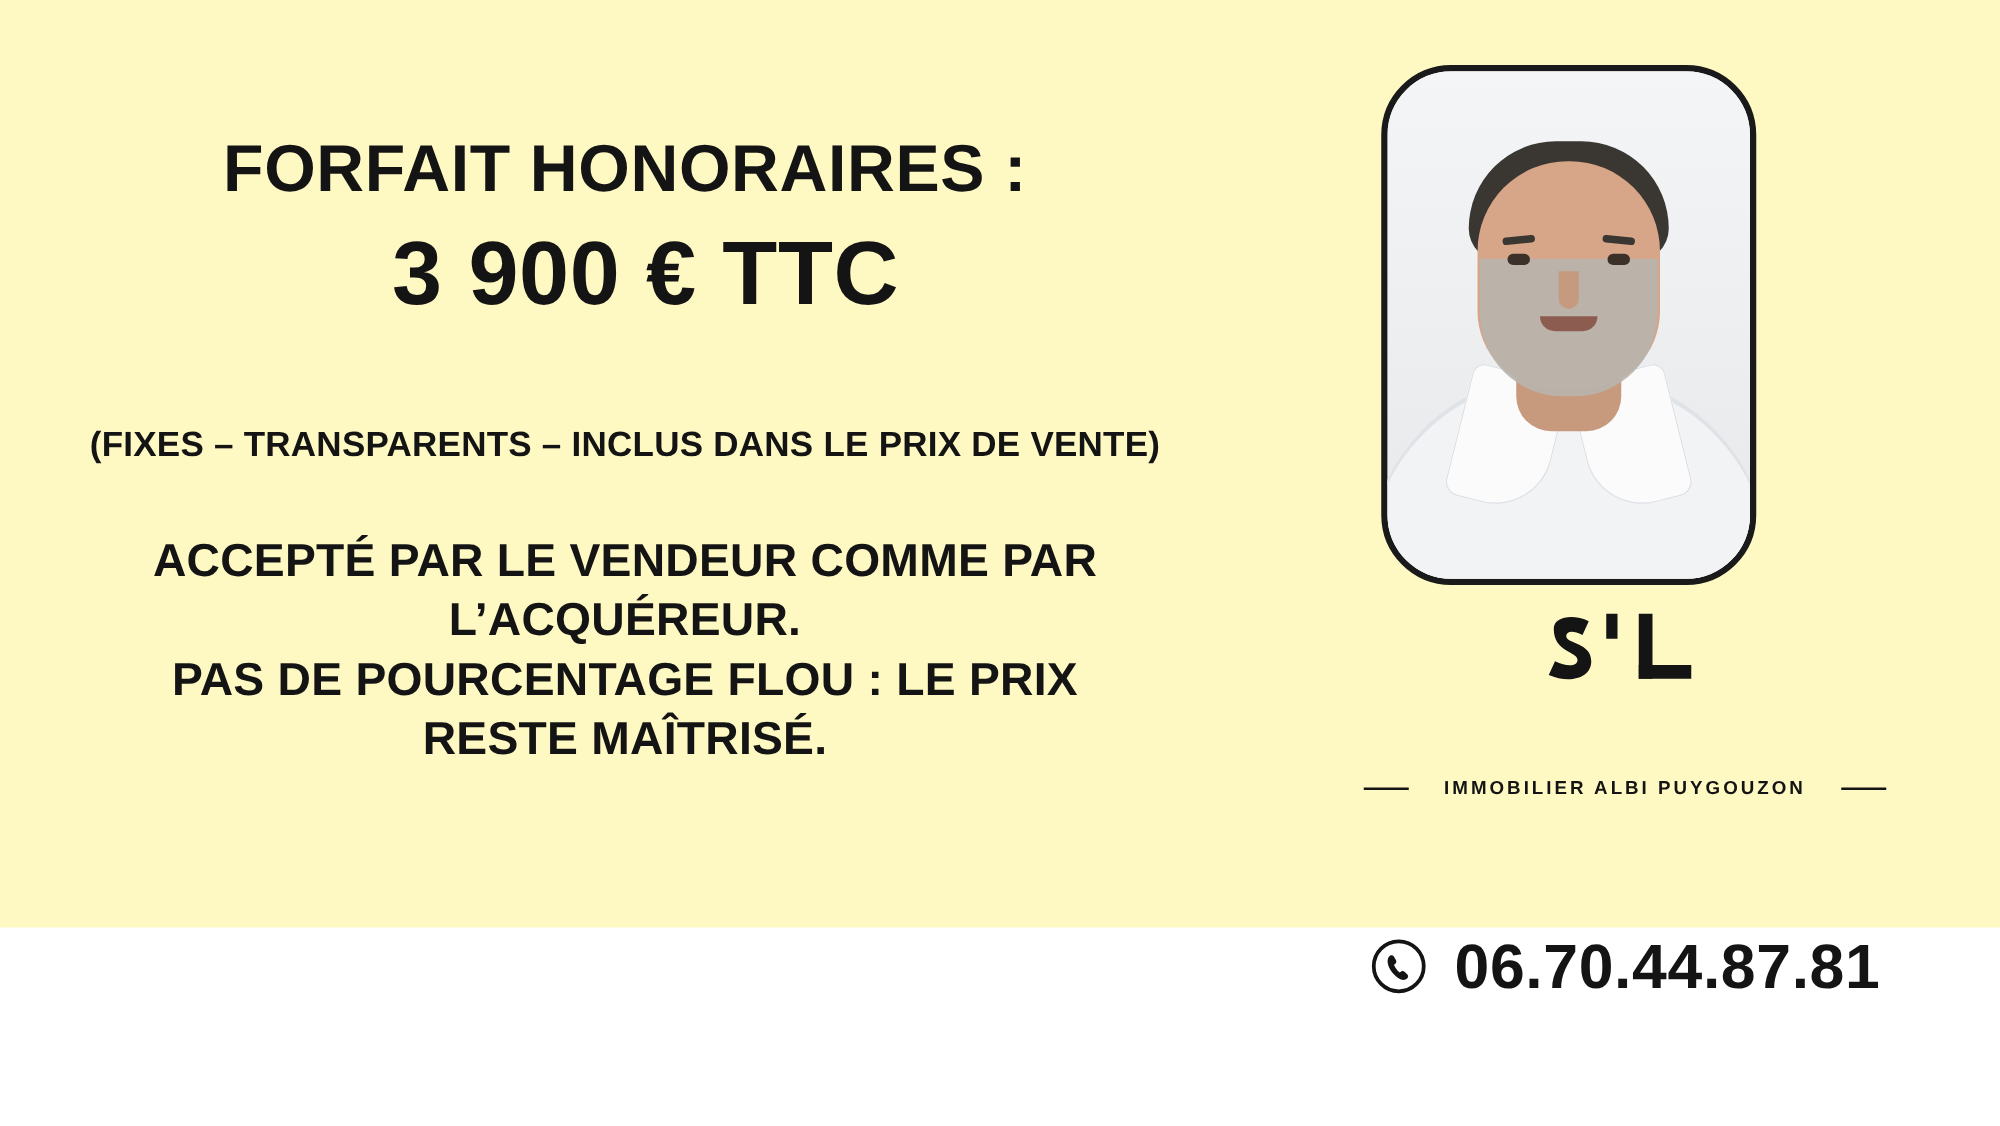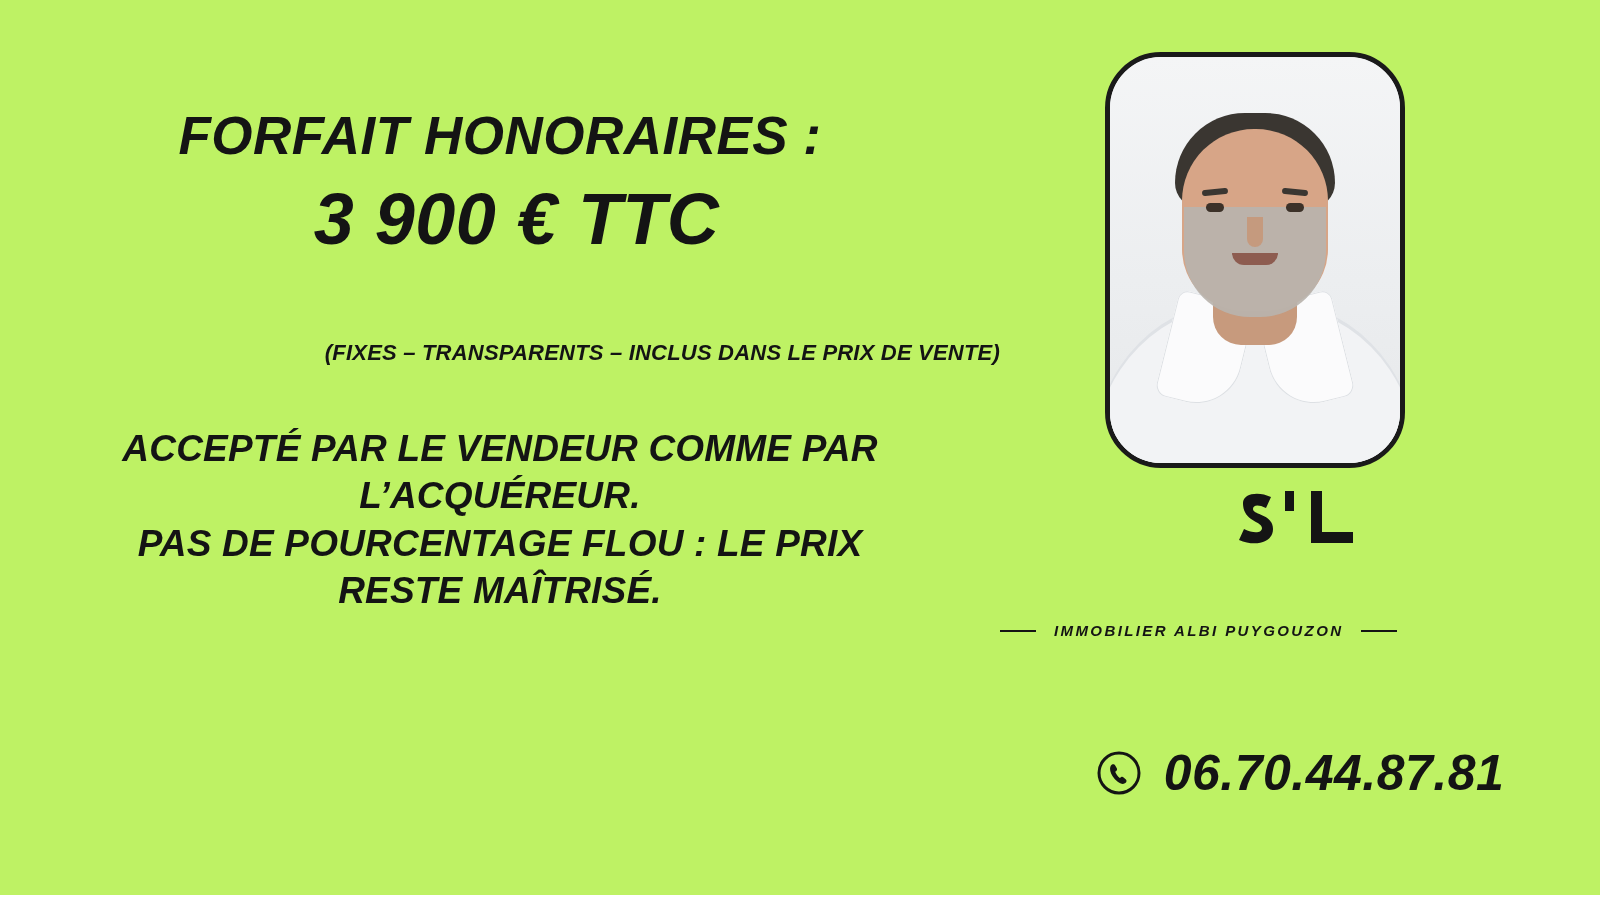--- a/index.html
+++ b/index.html
@@ -10,23 +10,22 @@
   body {
     width: 1600px;
     height: 901px;
     font-family: "Liberation Sans", sans-serif;
     color: #1a1a1a;
     overflow: hidden;
   }
   .canvas {
     position: relative;
     width: 1600px;
-    height: 895px;
-    background: #bef264;
-    font-style: italic;
+    height: 742px;
+    background: #fef9c3;
   }
 
   
   .left-col {
     position: absolute;
     left: 0;
     top: 0;
     width: 1000px;
     height: 901px;
   }
@@ -54,22 +53,22 @@
     color: #141414;
     margin: 14px 0 0 2px;
     padding-left: 31px;
   }
 
   .subnote {
     position: absolute;
     left: 0;
     top: 340px;
     width: 1000px;
-    text-align: right;
-    font-size: 22px;
+    text-align: center;
+    font-size: 28px;
     font-weight: 700;
     letter-spacing: 0.2px;
     color: #141414;
   }
 
   .statement {
     position: absolute;
     left: 0;
     top: 425px;
     width: 1000px;
@@ -261,22 +260,22 @@
     letter-spacing: 1.6px;
     color: #141414;
   }
   .brand-sub-row {
     position: absolute;
     left: 0;
     top: 622px;
     width: 600px;
     display: flex;
     align-items: center;
-    justify-content: flex-start;
-    gap: 18px;
+    justify-content: center;
+    gap: 28px;
   }
   .brand-rule {
     width: 36px;
     height: 2px;
     background: #141414;
   }
   .brand-sub {
     font-size: 15px;
     font-weight: 700;
     letter-spacing: 2.4px;

